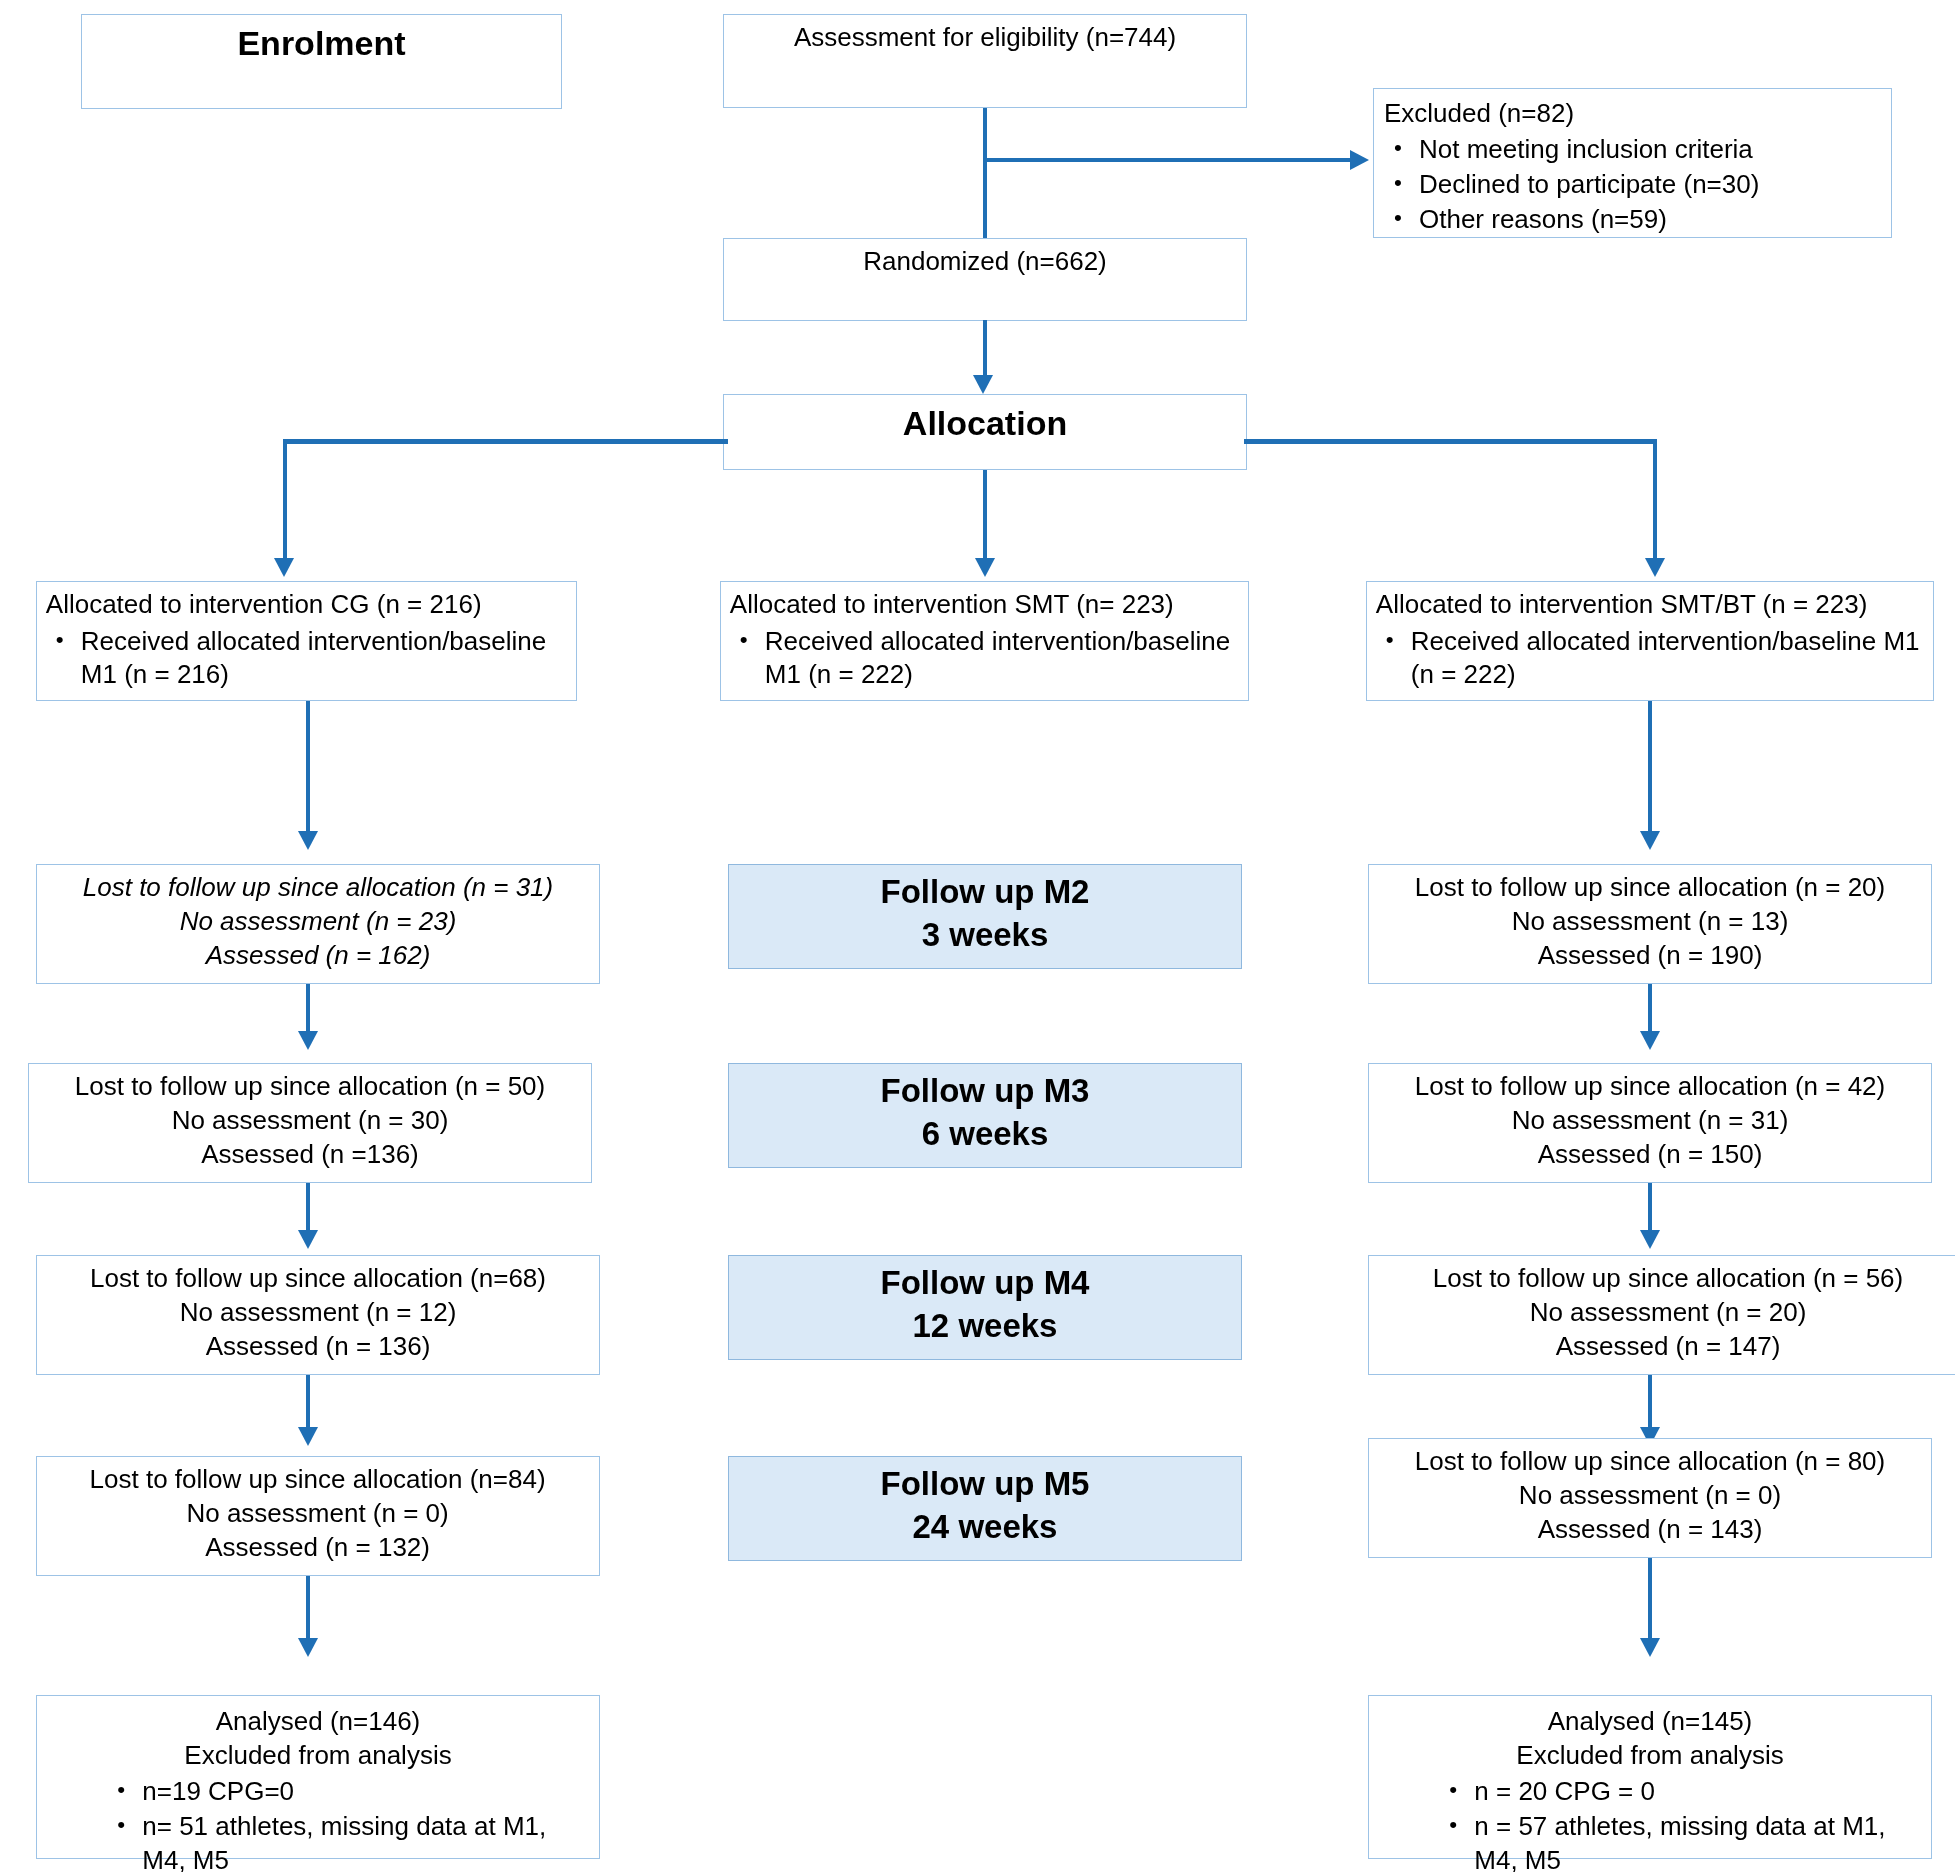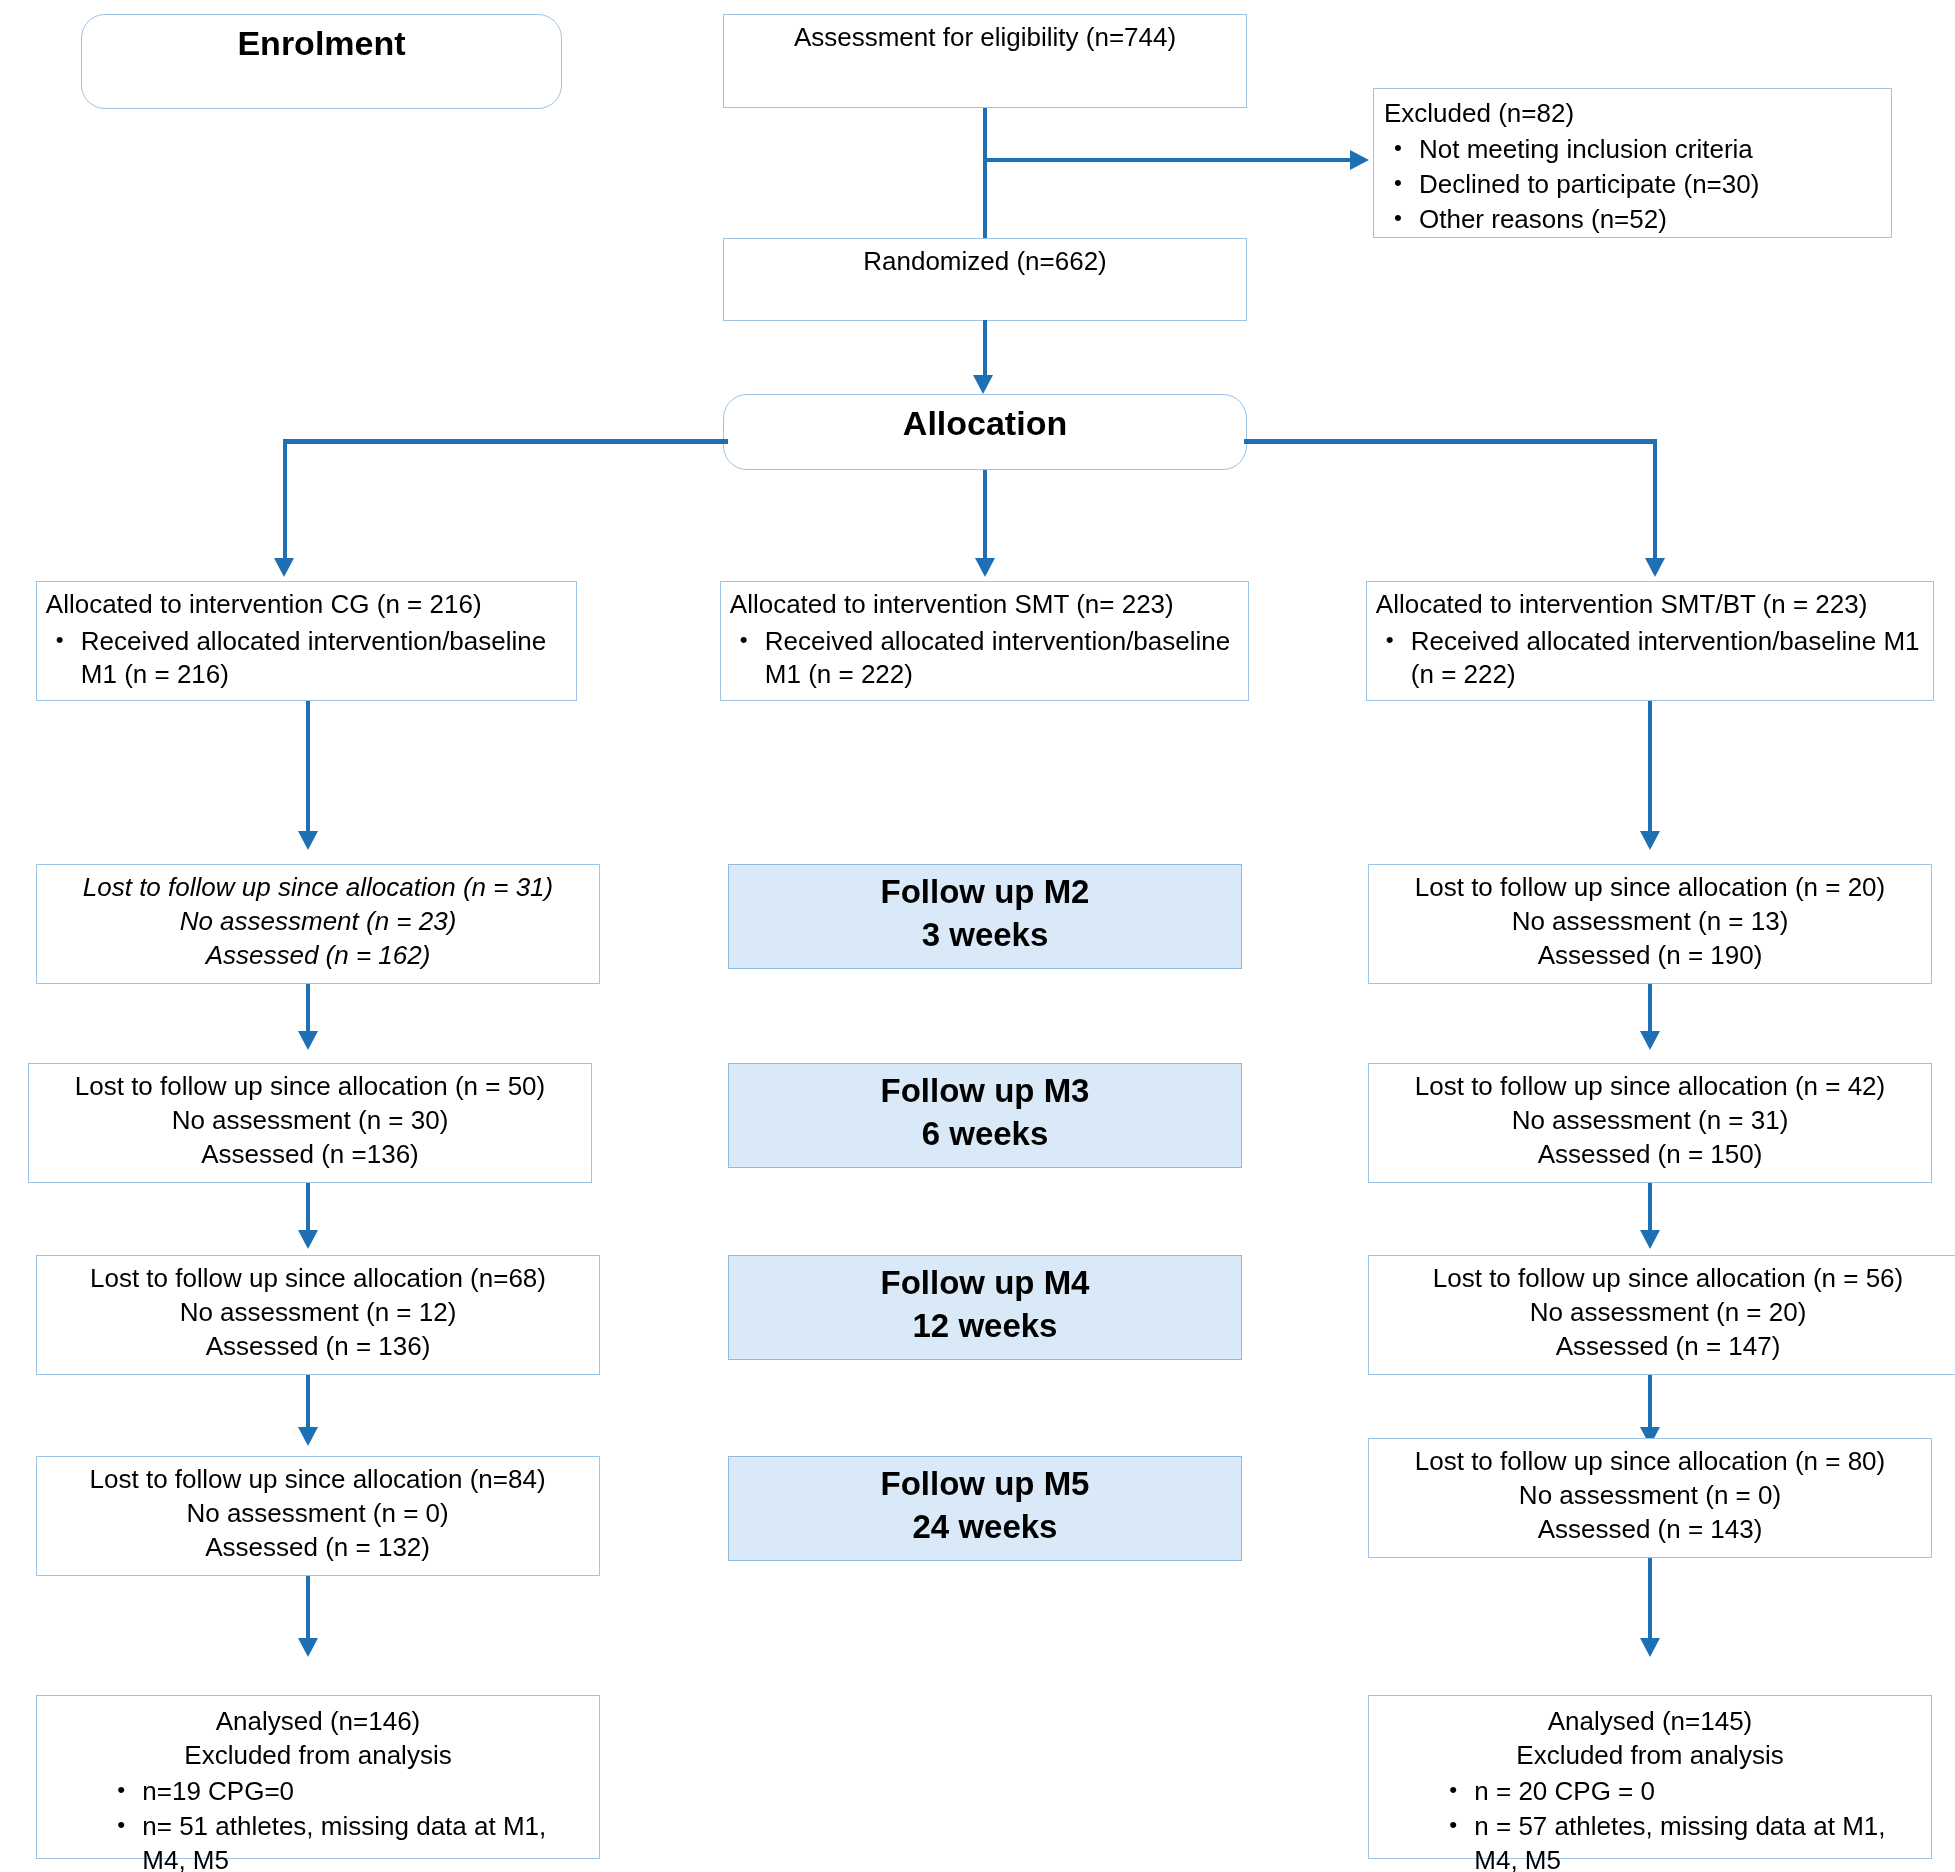--- a/index.html
+++ b/index.html
@@ -34,21 +34,20 @@
     background: #DAE9F7;
     border: 1.9px solid #8FB8DE;
   }
   .box.center {
     text-align: center;
   }
   .box.title {
     text-align: center;
     font-weight: bold;
     font-size: 34px;
-    border-radius: 24px;
   }
   .box.fu {
     text-align: center;
     font-weight: bold;
     font-size: 33px;
   }
   .inner {
     display: block;
   }
   ul.bl {
@@ -106,21 +105,21 @@
 
   <div class="box center" style="left:723px; top:13.8px; width:524px; height:94px;">
     <span class="inner">Assessment for eligibility (n=744)</span>
   </div>
 
   <div class="box" style="left:1373px; top:88px; width:519px; height:150px; padding:7.5px 10px;">
     <span class="inner">Excluded (n=82)</span>
     <ul class="bl">
       <li>Not meeting inclusion criteria</li>
       <li>Declined to participate (n=30)</li>
-      <li>Other reasons (n=52)</li>
+      <li>Other reasons (n=59)</li>
     </ul>
   </div>
 
   <div class="ln vln" style="left:983px; top:108px; width:4.4px; height:131px;"></div>
   <div class="ln hln" style="left:983px; top:158px; width:369px; height:4.4px;"></div>
   <div class="arrow-right" style="left:1350px; top:150px;"></div>
 
   <div class="box center" style="left:723px; top:238px; width:524px; height:83px;">
     <span class="inner">Randomized (n=662)</span>
   </div>

